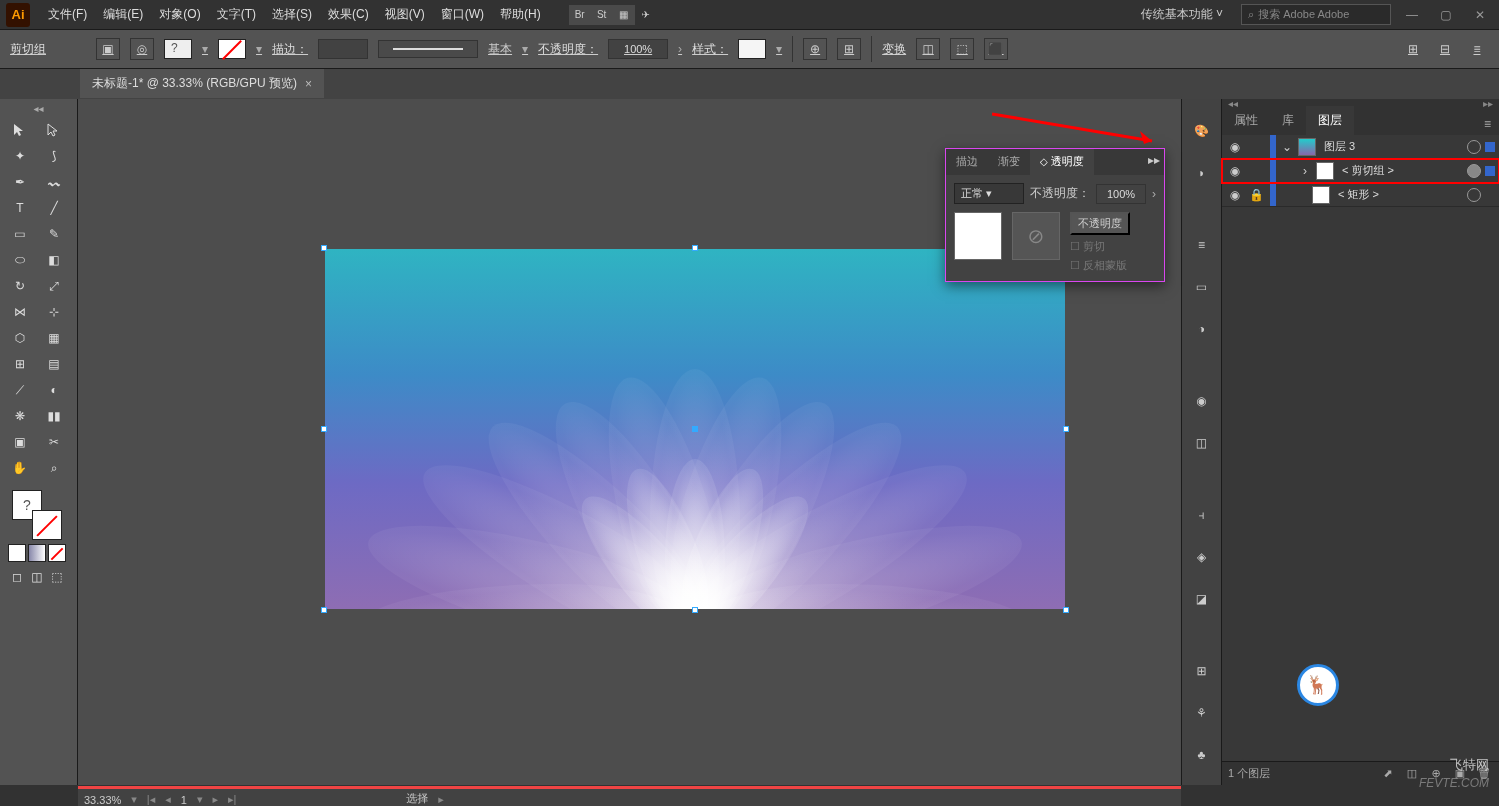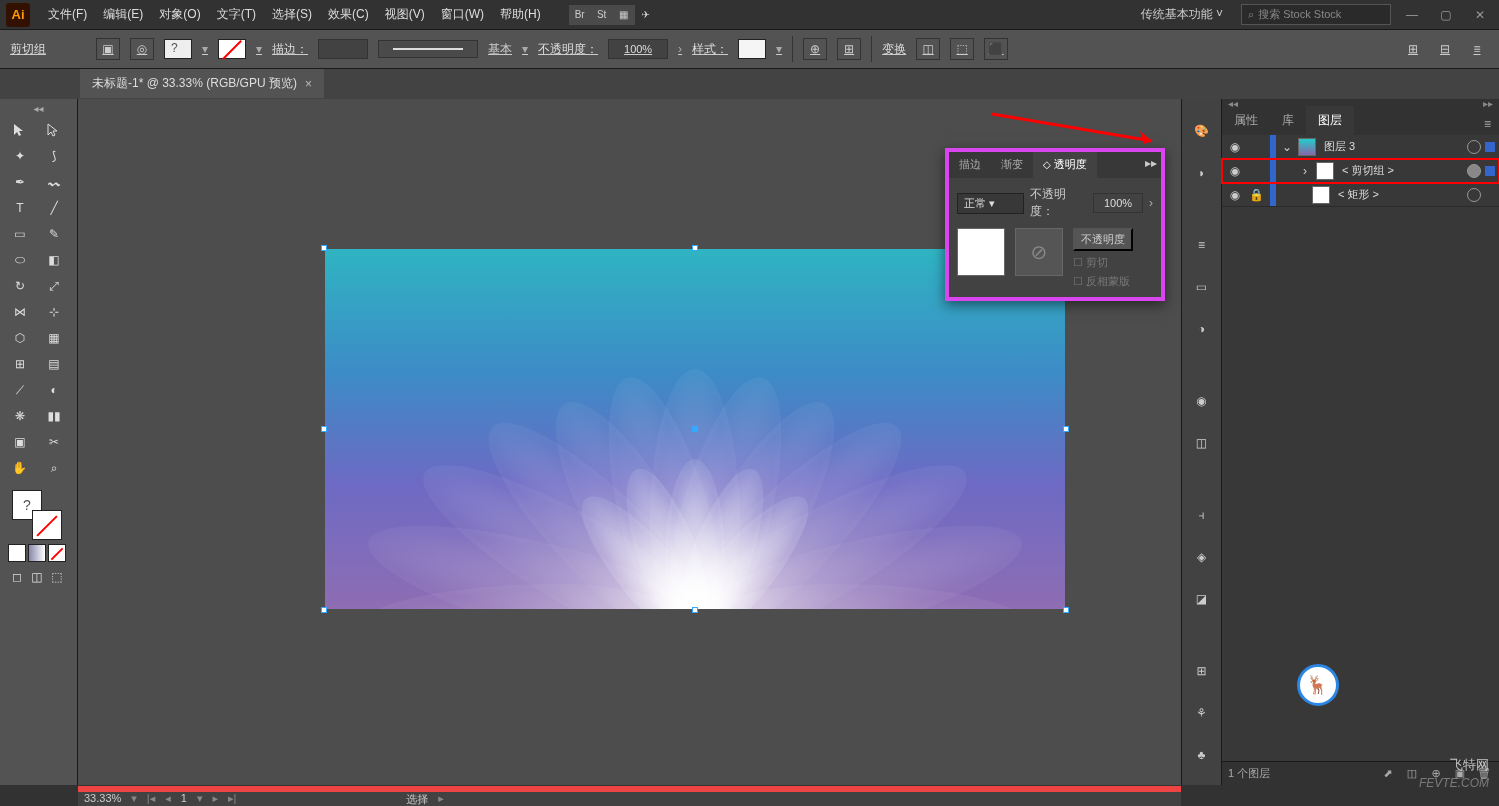--- a/index.html
+++ b/index.html
@@ -71,35 +71,35 @@
 .color-bar { width: 6px; height: 100%; background: #3366cc; }
 .expand-arrow { width: 14px; display: flex; justify-content: center; color: #ccc; }
 .layer-thumb { width: 18px; height: 18px; background: #fff; border: 1px solid #666; }
 .layer-name { flex: 1; font-size: 11px; color: #ddd; padding-left: 4px; }
 .target-circle { width: 14px; height: 14px; border: 1px solid #999; border-radius: 50%; }
 .sel-square { width: 10px; height: 10px; background: #3366cc; }
 .panel-footer { height: 24px; background: #323232; display: flex; align-items: center; padding: 0 6px; font-size: 11px; color: #aaa; gap: 6px; border-top: 1px solid #1a1a1a; }
 .pf-icon { width: 18px; height: 18px; display: flex; align-items: center; justify-content: center; }
 
 
-.float-panel { position: absolute; left: 945px; top: 148px; width: 220px; background: #424242; border: 4px solid #d946ef; box-shadow: 0 4px 12px rgba(0,0,0,0.5); }
+.float-panel { position: absolute; left: 945px; top: 148px; width: 220px; background: #424242; border: 1px solid #d946ef; box-shadow: 0 4px 12px rgba(0,0,0,0.5); }
 .fp-tabs { display: flex; background: #383838; height: 26px; }
 .fp-tab { padding: 5px 10px; font-size: 11px; color: #aaa; }
 .fp-tab.active { background: #424242; color: #fff; }
 .fp-body { padding: 8px; }
 .fp-row { display: flex; align-items: center; gap: 6px; margin-bottom: 8px; }
 .fp-select { background: #383838; border: 1px solid #222; padding: 2px 6px; color: #ddd; font-size: 11px; width: 70px; }
 .mask-row { display: flex; gap: 10px; }
 .mask-thumb { width: 48px; height: 48px; background: #fff; border: 1px solid #666; }
 .mask-thumb.disabled { background: #555; display: flex; align-items: center; justify-content: center; }
 .mask-opts { display: flex; flex-direction: column; gap: 4px; font-size: 11px; }
 .mask-btn { background: #555; padding: 2px 6px; font-size: 11px; color: #ccc; }
 
 
-.status-bar { position: absolute; bottom: 0; left: 78px; right: 318px; height: 20px; background: #424242; display: flex; align-items: flex-start; padding: 0 6px; gap: 10px; font-size: 11px; color: #ccc; border-top: 6px solid #ef4444; }
+.status-bar { position: absolute; bottom: 0; left: 78px; right: 318px; height: 20px; background: #424242; display: flex; align-items: flex-end; padding: 0 6px; gap: 10px; font-size: 11px; color: #ccc; border-top: 3px solid #ef4444; }
 
 .watermark { position: absolute; right: 10px; bottom: 32px; font-size: 13px; color: #fff; opacity: 0.7; }
 .watermark2 { position: absolute; right: 10px; bottom: 16px; font-size: 12px; color: #999; opacity: 0.7; font-style: italic; }
 .deer-badge { position: absolute; right: 160px; bottom: 100px; width: 42px; height: 42px; border-radius: 50%; background: #fff; border: 3px solid #2b87e3; display:flex; align-items:center; justify-content:center; font-size: 18px;}
 
 svg { pointer-events: none; }
 </style>
 </head>
 <body>
 
@@ -116,21 +116,21 @@
   <div class="menu-item">帮助(H)</div>
   <div style="width:20px"></div>
   <div class="mb-btn">Br</div>
   <div class="mb-btn">St</div>
   <div class="mb-btn">▦</div>
   <div class="mb-btn" style="background:transparent">✈</div>
   <div class="menubar-right">
     <div class="workspace-label"><span>传统基本功能</span> ˅</div>
     <div class="search-stock">
       <span>⌕</span>
-      <span style="color:#888">搜索 Stock Stock</span>
+      <span style="color:#888">搜索 Adobe Adobe</span>
     </div>
     <div class="win-ctrl">—</div>
     <div class="win-ctrl">▢</div>
     <div class="win-ctrl">✕</div>
   </div>
 </div>
 
 <div class="options-bar">
   <div class="opt-label">剪切组</div>
   <div style="width:30px"></div>

